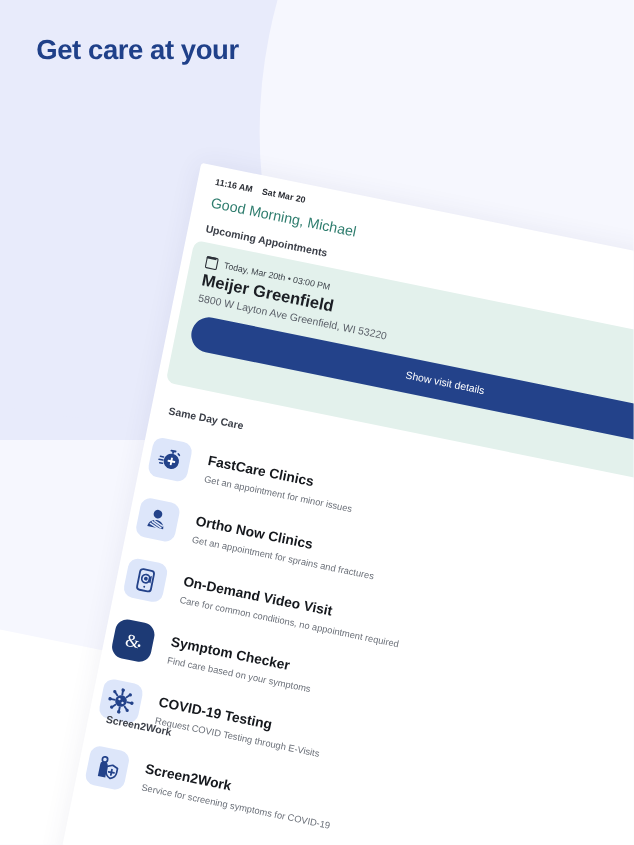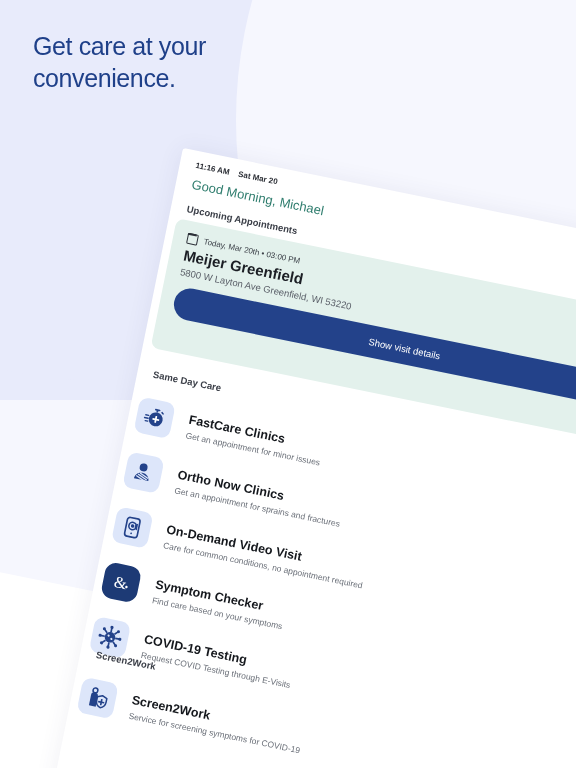--- a/index.html
+++ b/index.html
@@ -29,21 +29,21 @@
     position:absolute;left:-60px;top:560px;
     width:760px;height:420px;
     background:#ffffff;
     transform:rotate(11.5deg);transform-origin:0 0;
   }
 
   
   #headline{
     position:absolute;left:33px;top:30px;width:330px;
     color:#1f4089;
-    font-size:25px;font-weight:normal;line-height:1.28;
+    font-size:25px;font-weight:bold;line-height:1.28;
     letter-spacing:-0.4px;
   }
   #headline span{display:block;}
 
   
   #phone-card{
     position:absolute;left:183px;top:148px;
     width:520px;height:700px;
     background:#ffffff;
     transform:rotate(11.5deg);
@@ -140,21 +140,20 @@
 </head>
 <body>
 
 <div id="bg-lavender-rect"></div>
 <div id="bg-lavender-blob"></div>
 <div id="bg-light-circle"></div>
 <div id="bg-bottom-white"></div>
 
 <div id="headline">
   <span>Get care at your</span>
-  <span>convenience.</span>
 </div>
 
 <div id="phone-card">
 
   <div class="statusbar">
     <span class="time">11:16 AM</span>
     <span class="date">Sat Mar 20</span>
   </div>
 
   <div class="greeting">Good Morning, Michael</div>

